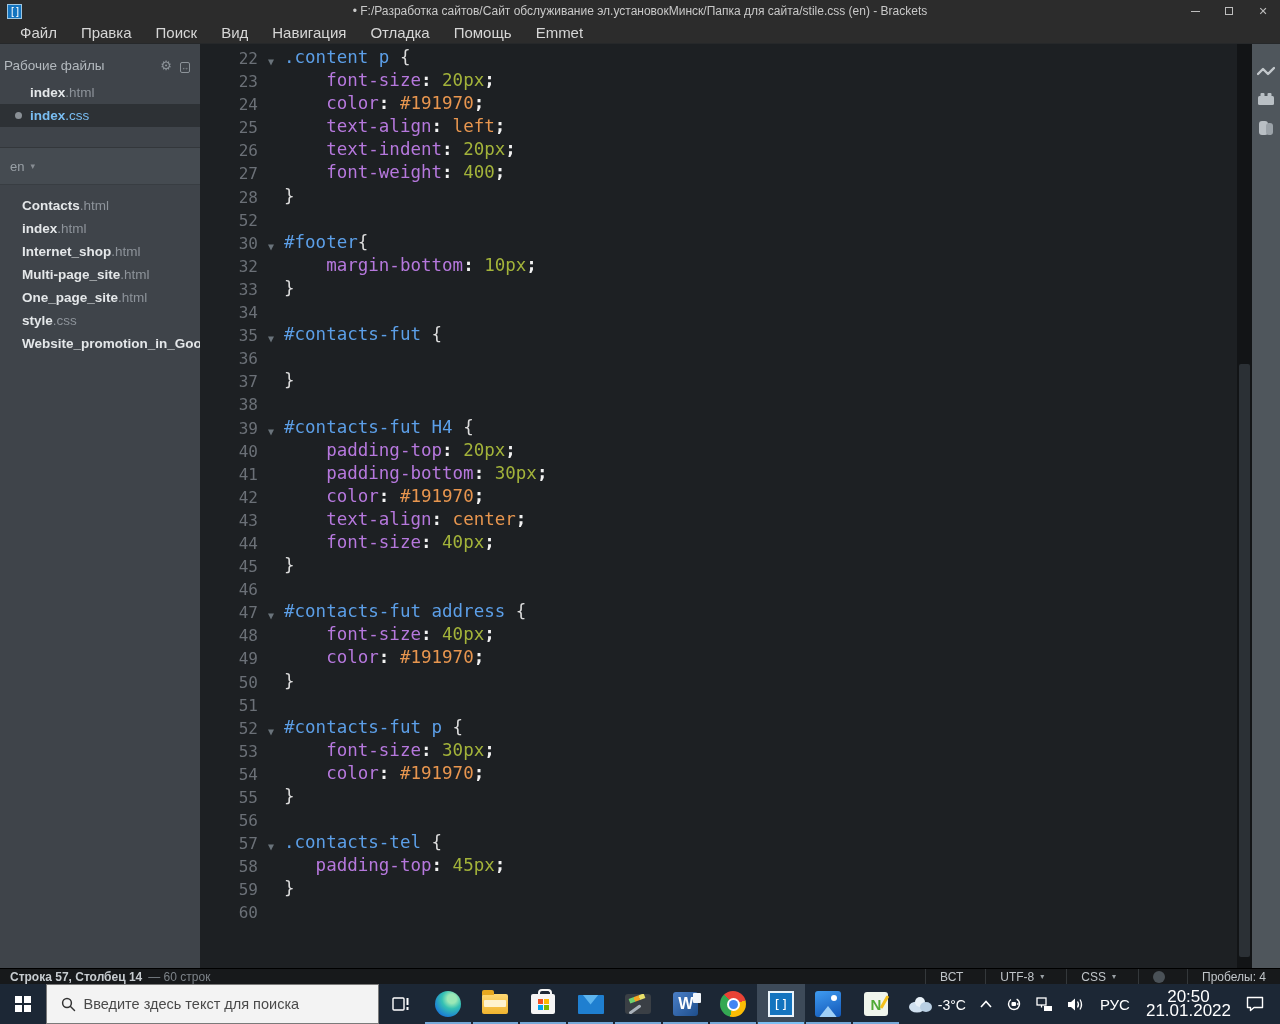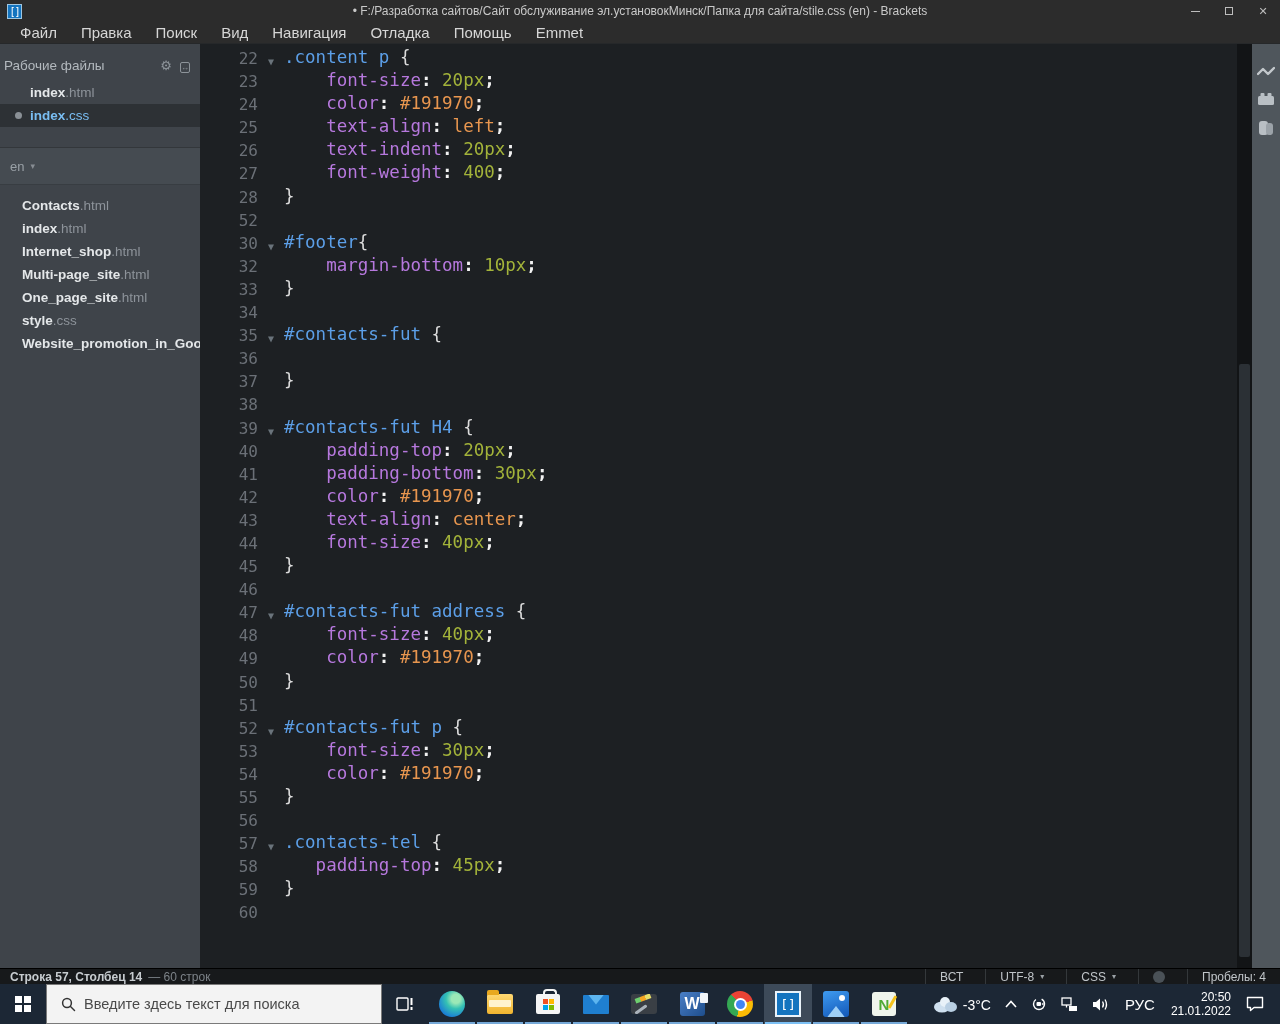--- a/index.html
+++ b/index.html
@@ -83,21 +83,21 @@
   #search-box svg { margin-left:14px; flex:0 0 auto; }
   #task-view { width:46px; display:flex; align-items:center; justify-content:center; }
   .tb-slot { width:48px; display:flex; align-items:center; justify-content:center; position:relative; }
   .tb-slot.running::after { content:""; position:absolute; bottom:0; left:1px; right:1px; height:2px; background:#76a9d8; }
   .tb-slot.active-app { background:#3d4a59; }
   .tb-slot.active-app::after { background:#7cc0f4; }
   #tray { margin-left:auto; display:flex; align-items:center; color:#fff; }
   .tray-item { display:flex; align-items:flex-end; margin:0 7px; }
   #temp-label { font-size:14px; margin-left:5px; }
   #lang-label { font-size:15px; margin:0 8px; }
-  #clock { text-align:right; font-size:12px; line-height:14px; margin:0 8px; }
+  #clock { text-align:center; font-size:17px; line-height:14px; margin:0 8px; }
   #show-desktop { width:5px; border-left:1px solid #3a4450; margin-left:4px; }
 
   
   .edge-ball { width:26px; height:26px; border-radius:50%; background:radial-gradient(circle at 65% 30%, #9be8b6 0 18%, #35c1b3 40%, #1b7fd4 75%, #1153a8 100%); }
   .folder-shape { width:26px; height:20px; background:linear-gradient(180deg,#ffd873,#f0b42f); border-radius:2px; position:relative; }
   .folder-shape::before { content:""; position:absolute; top:-4px; left:0; width:12px; height:5px; background:#e8a81f; border-radius:2px 2px 0 0; }
   .folder-shape::after { content:""; position:absolute; left:2px; top:6px; right:2px; height:7px; background:#fff3cf; border-radius:1px; }
   .store-bag { width:24px; height:20px; background:#f5f5f5; border-radius:2px; position:relative; display:flex; align-items:center; justify-content:center; }
   .store-bag::before { content:""; position:absolute; top:-5px; left:7px; width:10px; height:5px; border:2px solid #f5f5f5; border-bottom:none; border-radius:4px 4px 0 0; }
   .store-grid { display:grid; grid-template-columns:5px 5px; grid-template-rows:5px 5px; gap:1px; }

